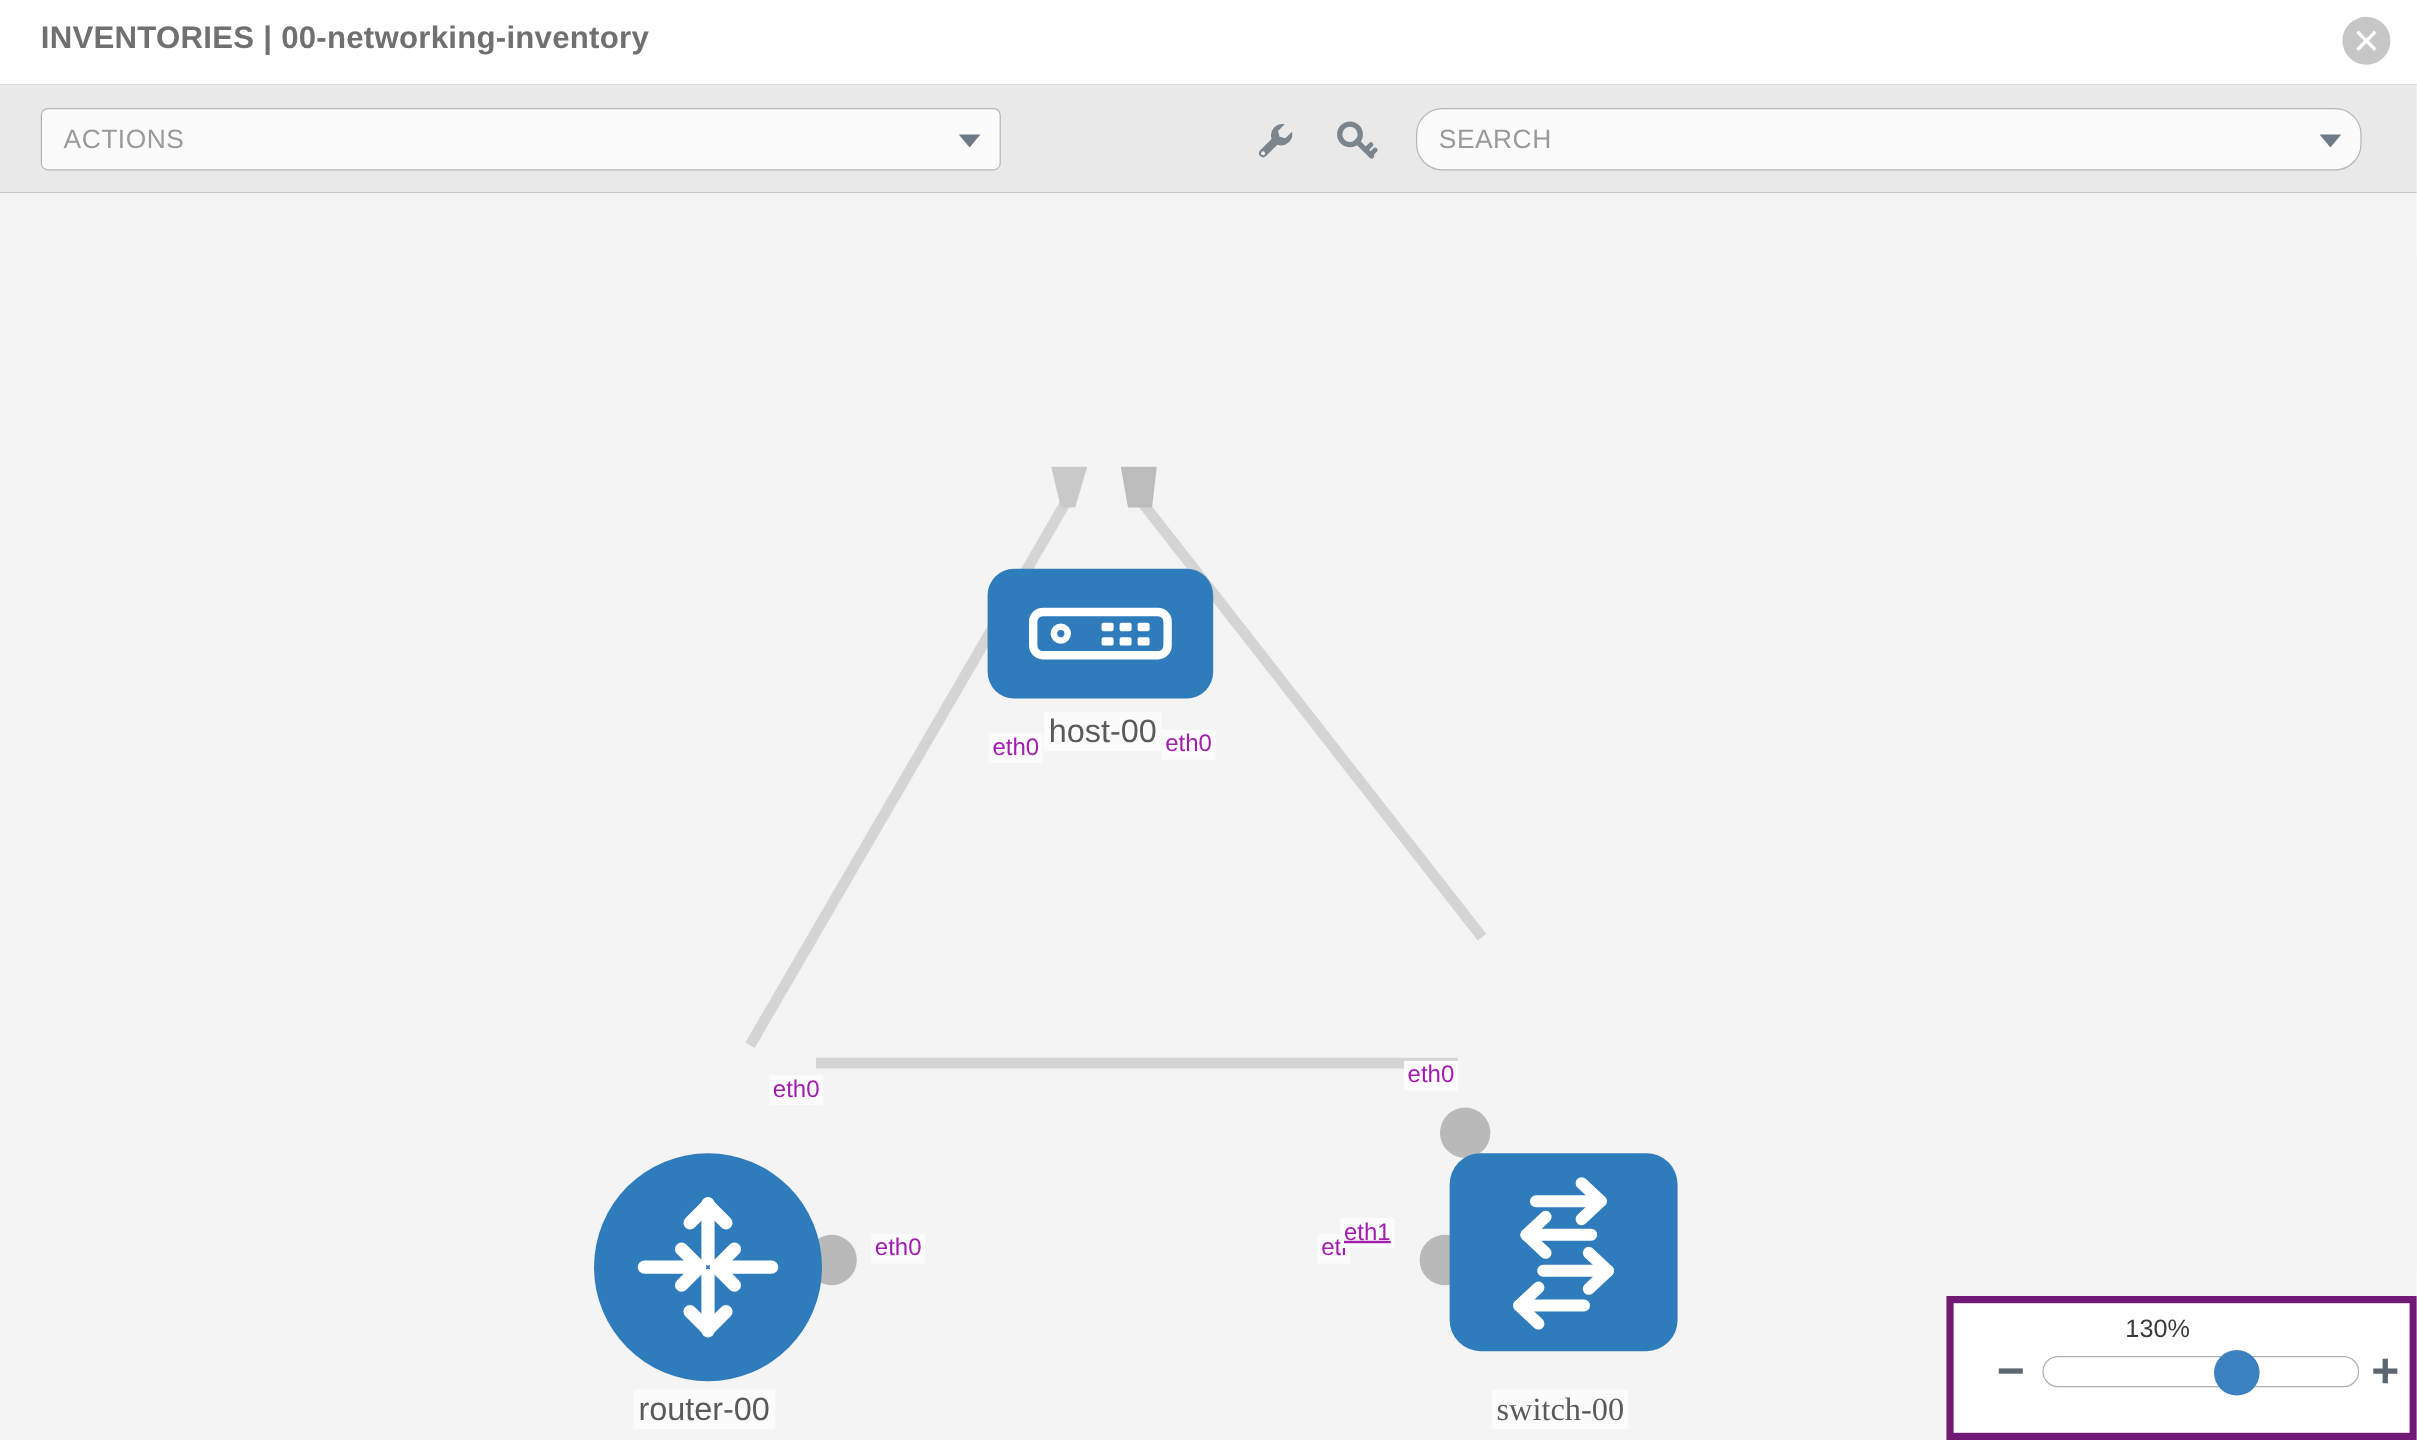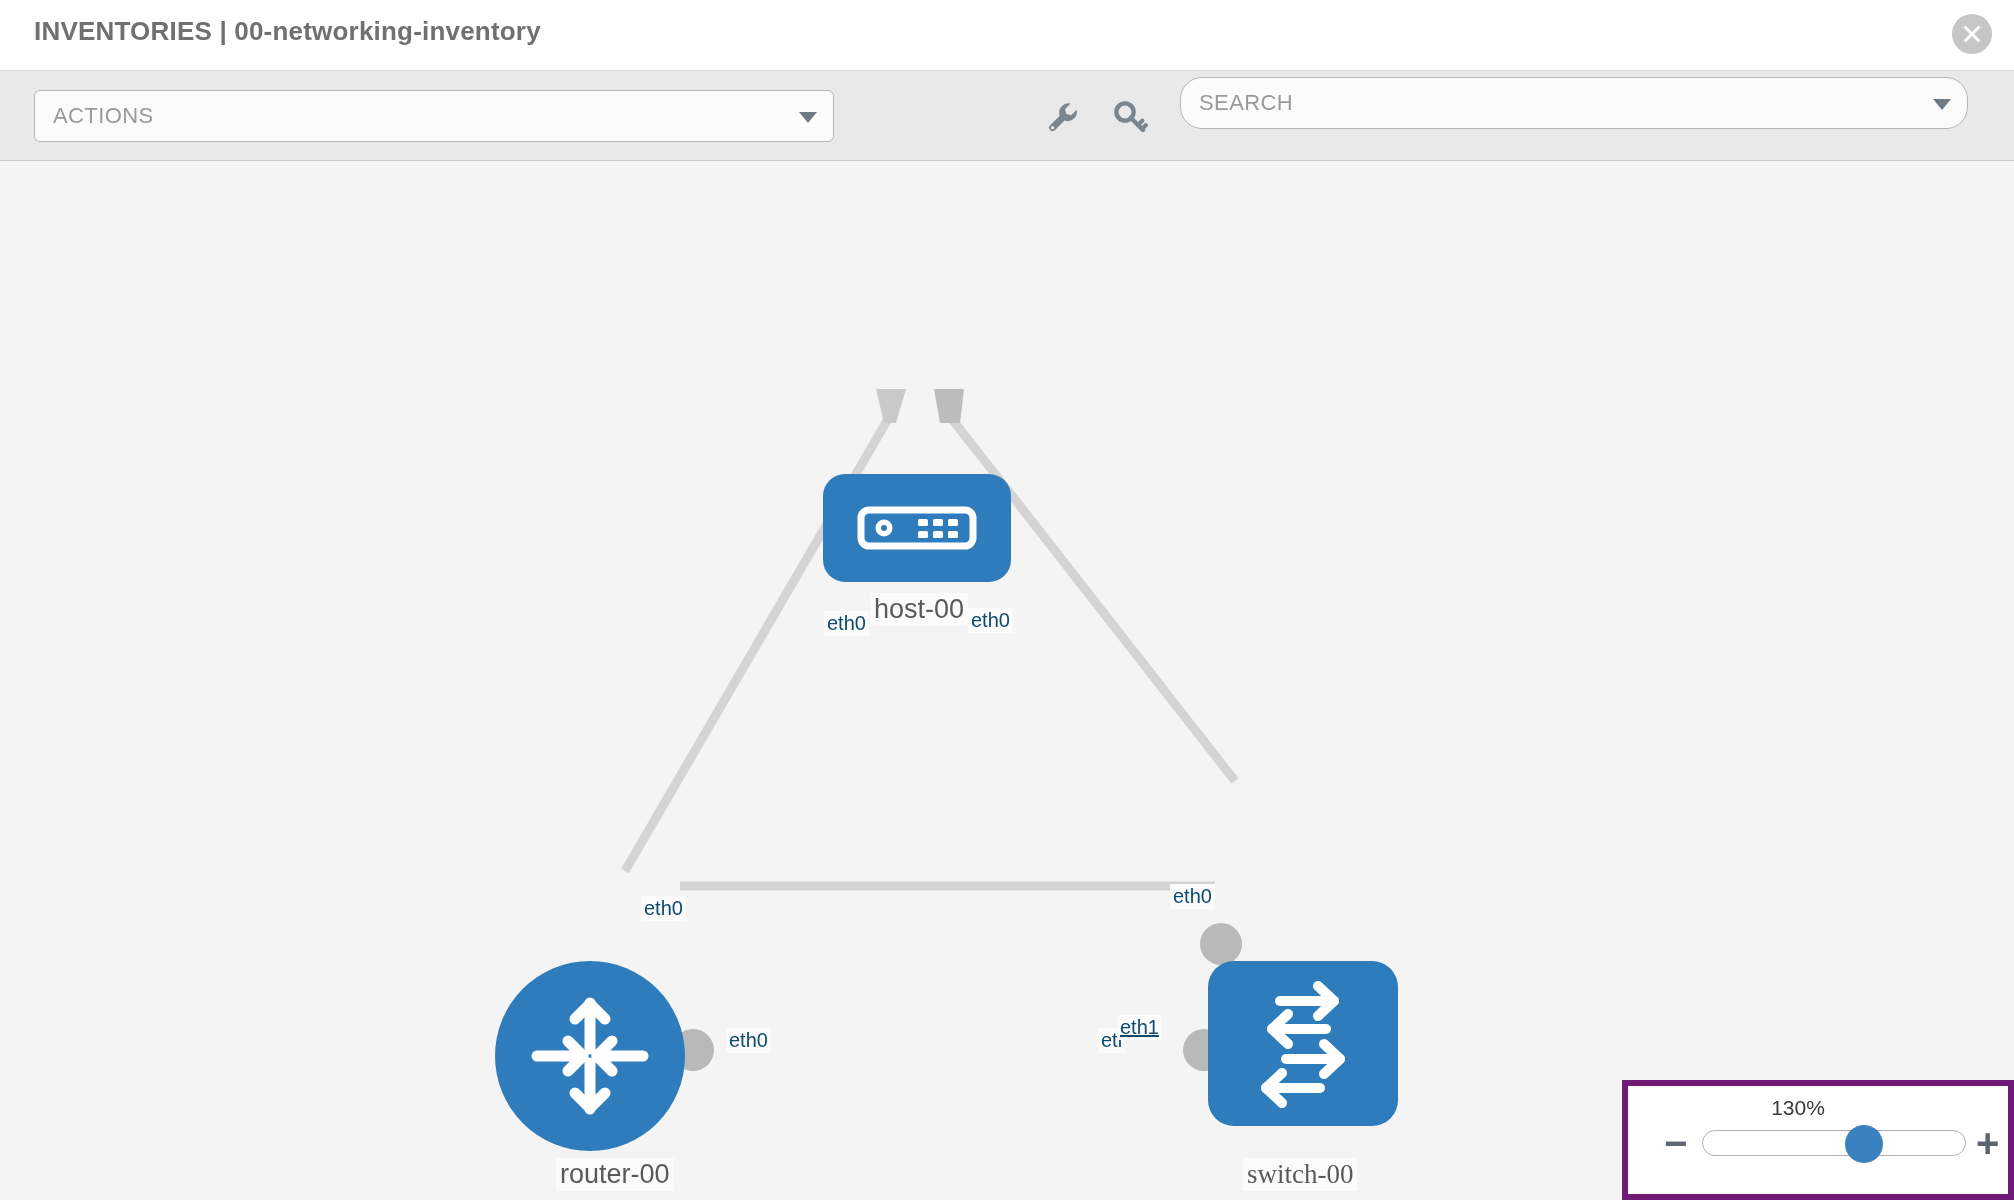--- a/index.html
+++ b/index.html
@@ -46,21 +46,21 @@
     font-size: 22px; color: #9a9a9a; letter-spacing: 0.4px;
   }
   .caret {
     position: absolute; right: 16px; top: 21px;
     width: 0; height: 0;
     border-left: 9px solid transparent;
     border-right: 9px solid transparent;
     border-top: 11px solid #6e7a85;
   }
   #actions-select { left: 34px; top: 19px; width: 800px; }
-  #search-select  { left: 1180px; top: 6px; width: 788px; border-radius: 22px; }
+  #search-select  { left: 1180px; top: 19px; width: 788px; border-radius: 22px; }
 
   .tool-icon {
     position: absolute; top: 24px; width: 44px; height: 44px;
     cursor: pointer;
   }
   #wrench-icon { left: 1040px; }
   #key-icon    { left: 1108px; }
 
   
   .canvas {
@@ -87,21 +87,21 @@
     background: #2f7cbc;
   }
 
   .node-label {
     position: absolute; white-space: nowrap;
     font-size: 27px; color: #5a5a5a;
     background: #fbfbfb; padding: 1px 4px;
   }
   .port-label {
     position: absolute; white-space: nowrap;
-    font-size: 20px; color: #0c4a6e;
+    font-size: 20px; color: #a21caf;
     background: #fbfbfb; padding: 1px 3px;
   }
   .port-dot {
     position: absolute; width: 42px; height: 42px;
     border-radius: 50%; background: #b9b9b9;
   }
 
   
   .zoom-panel {
     position: absolute; left: 1622px; top: 1080px;
@@ -220,21 +220,21 @@
 
               <path d="M42 95 L88 95"></path>
               <path d="M73 80 L88 95 L73 110"></path>
 
               <path d="M148 95 L102 95"></path>
               <path d="M117 80 L102 95 L117 110"></path>
             </g>
           </svg>
         </div>
       </div>
-      <div class="node-label" style="left:528px; top:997px;margin-left:28px;">router-00</div>
+      <div class="node-label" style="left:528px; top:997px;">router-00</div>
       <div class="port-label" style="left:726px; top:867px;">eth0</div>
       <div class="port-label" style="left:641px; top:735px;">eth0</div>
 
       <div class="port-dot" style="left:1200px; top:762px;"></div>
       <div class="port-dot" style="left:1183px; top:868px;"></div>
       <div class="node" style="left:1208px; top:800px;">
         <div class="shape-rounded-sq">
           <svg width="190" height="165" viewBox="0 0 190 165" aria-hidden="true">
             <g stroke="#ffffff" stroke-width="10" stroke-linecap="round" stroke-linejoin="round" fill="none">
 

